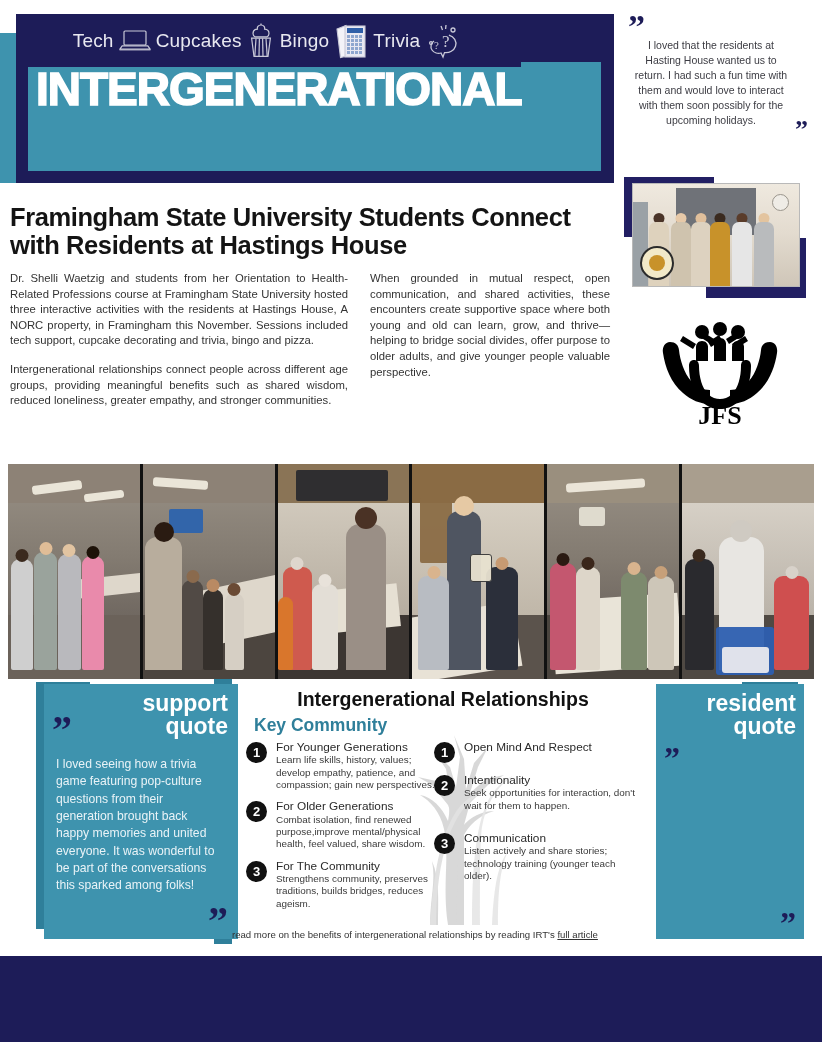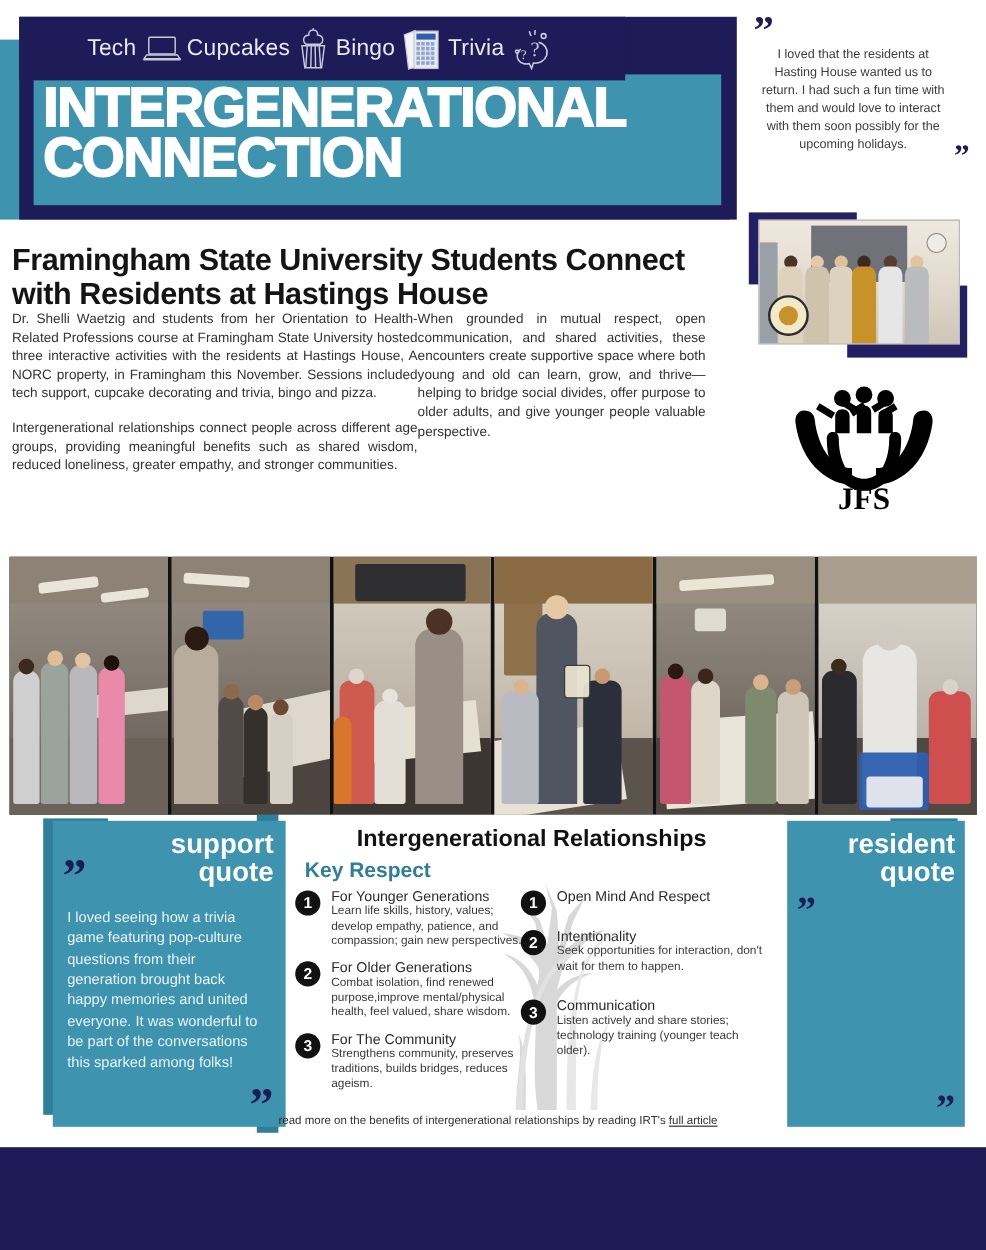--- a/index.html
+++ b/index.html
@@ -35,21 +35,21 @@
       font-size:34px; font-weight:bold; line-height:1; font-family:"Liberation Serif", serif; }
   .topquote .qtext { position:absolute; left:2px; top:30px; width:162px;
       font-size:10.5px; line-height:1.42; color:#3c3c43; text-align:center; }
   .topquote .qm-close { position:absolute; right:6px; bottom:10px; color:#1d1c58;
       font-size:26px; font-weight:bold; line-height:1; font-family:"Liberation Serif", serif; }
 
   
   .article { position:absolute; left:10px; top:203px; width:600px; }
   .headline { font-size:25.5px; font-weight:bold; color:#141414; line-height:1.10;
               letter-spacing:-.4px; }
-  .cols { display:flex; margin-top:0; }
+  .cols { display:flex; gap:22px; margin-top:12px; }
   .col { width:338px; }
   .col.right { width:240px; }
   .body-p { font-size:11.3px; line-height:1.38; color:#333; text-align:justify; }
   .body-p + .body-p { margin-top:13px; }
 
   
   .photo-card { position:absolute; left:624px; top:177px; width:176px; height:115px; }
   .pc-shadow-tl { position:absolute; left:0; top:0; width:90px; height:60px; background:#221f63; }
   .pc-shadow-br { position:absolute; right:-6px; bottom:-6px; width:100px; height:60px; background:#221f63; }
   .pc-img { position:absolute; left:8px; top:6px; width:168px; height:104px;
@@ -195,21 +195,20 @@
           <circle cx="29" cy="9" r="2"></circle>
             <circle cx="7" cy="22" r="1.4"></circle>
           <path d="M17 5l1.5 4"></path>
             <path d="M22 4l-.4 4"></path>
         </svg>
       </span>
     </div>
 
     <div class="mh-title">
       <span>INTERGENERATIONAL</span>
-      <span class="l2">CONNECTION</span>
     </div>
   </div>
 
   <div class="topquote">
     <div class="qm-open">”</div>
     <div class="qtext">I loved that the residents at Hasting House wanted us to return.  I had such a fun time with them and would love to interact with them soon possibly for the upcoming holidays.</div>
     <div class="qm-close">”</div>
   </div>
 
   <div class="article">
@@ -435,21 +434,21 @@
           <path d="M70 218c0-26 6-44 2-64 8 18 6 40 6 64z"></path>
         </g>
         <g fill="#d2d2d2" opacity=".9">
           <path d="M112 218c0-60 4-96 14-120 6-14 16-24 28-30-18 12-28 30-32 52-2 14-2 44-2 98z"></path>
           <path d="M132 218c2-40 6-60 16-74-8 18-10 40-10 74z"></path>
         </g>
         <path d="M70 218c4-54 10-86 24-110 8-14 20-22 34-26-20 10-32 26-40 50-8 24-12 52-12 86z" fill="#c9c9c9"></path>
       </svg>
 
       <div class="ig-title">Intergenerational Relationships</div>
-      <div class="ig-colhead l">Key Respect</div>
+      <div class="ig-colhead l">Key Community</div>
 
       <div class="ig-list l">
         <div class="ig-item">
           <div class="ig-num">1</div>
           <div class="ig-h">For Younger Generations</div>
           <div class="ig-d">Learn life skills, history, values; develop empathy, patience, and compassion; gain new perspectives.</div>
         </div>
         <div class="ig-item">
           <div class="ig-num">2</div>
           <div class="ig-h">For Older Generations</div>

